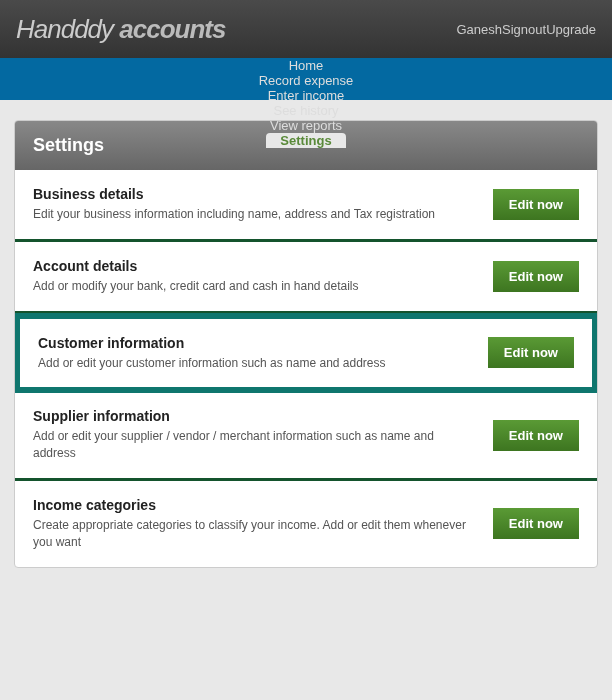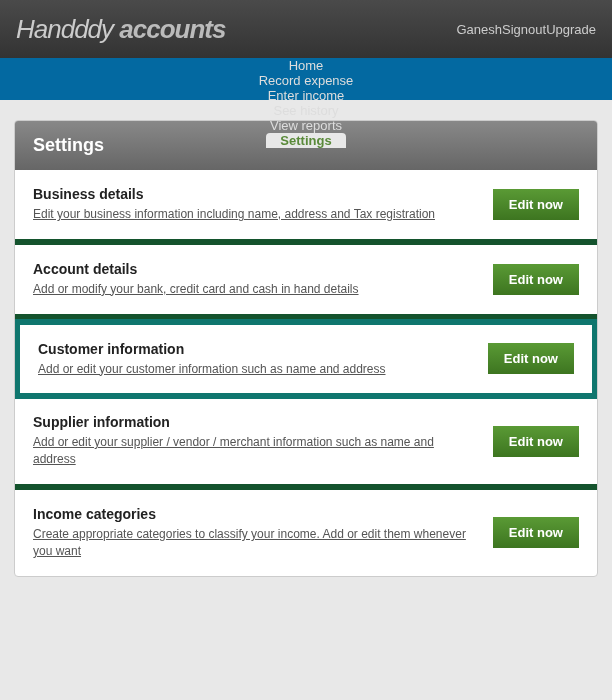--- a/index.html
+++ b/index.html
@@ -91,21 +91,21 @@
       font-size: 18px;
       font-weight: bold;
     }
 
     
     .settings-row {
       display: flex;
       align-items: center;
       justify-content: space-between;
       padding: 16px 18px;
-      border-bottom: 6px solid #14532d;
+      border-bottom: 3px solid #14532d;
     }
     .settings-row:last-child {
       border-bottom: none;
     }
     .settings-row.highlighted {
       border: 6px solid #0f766e;
       margin: -1px;
     }
     .row-text {
       flex: 1;
@@ -114,21 +114,20 @@
     .row-title {
       font-weight: bold;
       font-size: 14px;
       color: #222;
       margin-bottom: 4px;
     }
     .row-desc {
       font-size: 12px;
       color: #555;
       line-height: 1.4;
-      text-decoration: underline;
     }
 
     
     .btn-edit {
       background: #4a8a2a;
       background: linear-gradient(180deg, #5a9a35 0%, #3d7520 100%);
       color: #fff;
       border: none;
       border-radius: 0;
       padding: 8px 16px;

